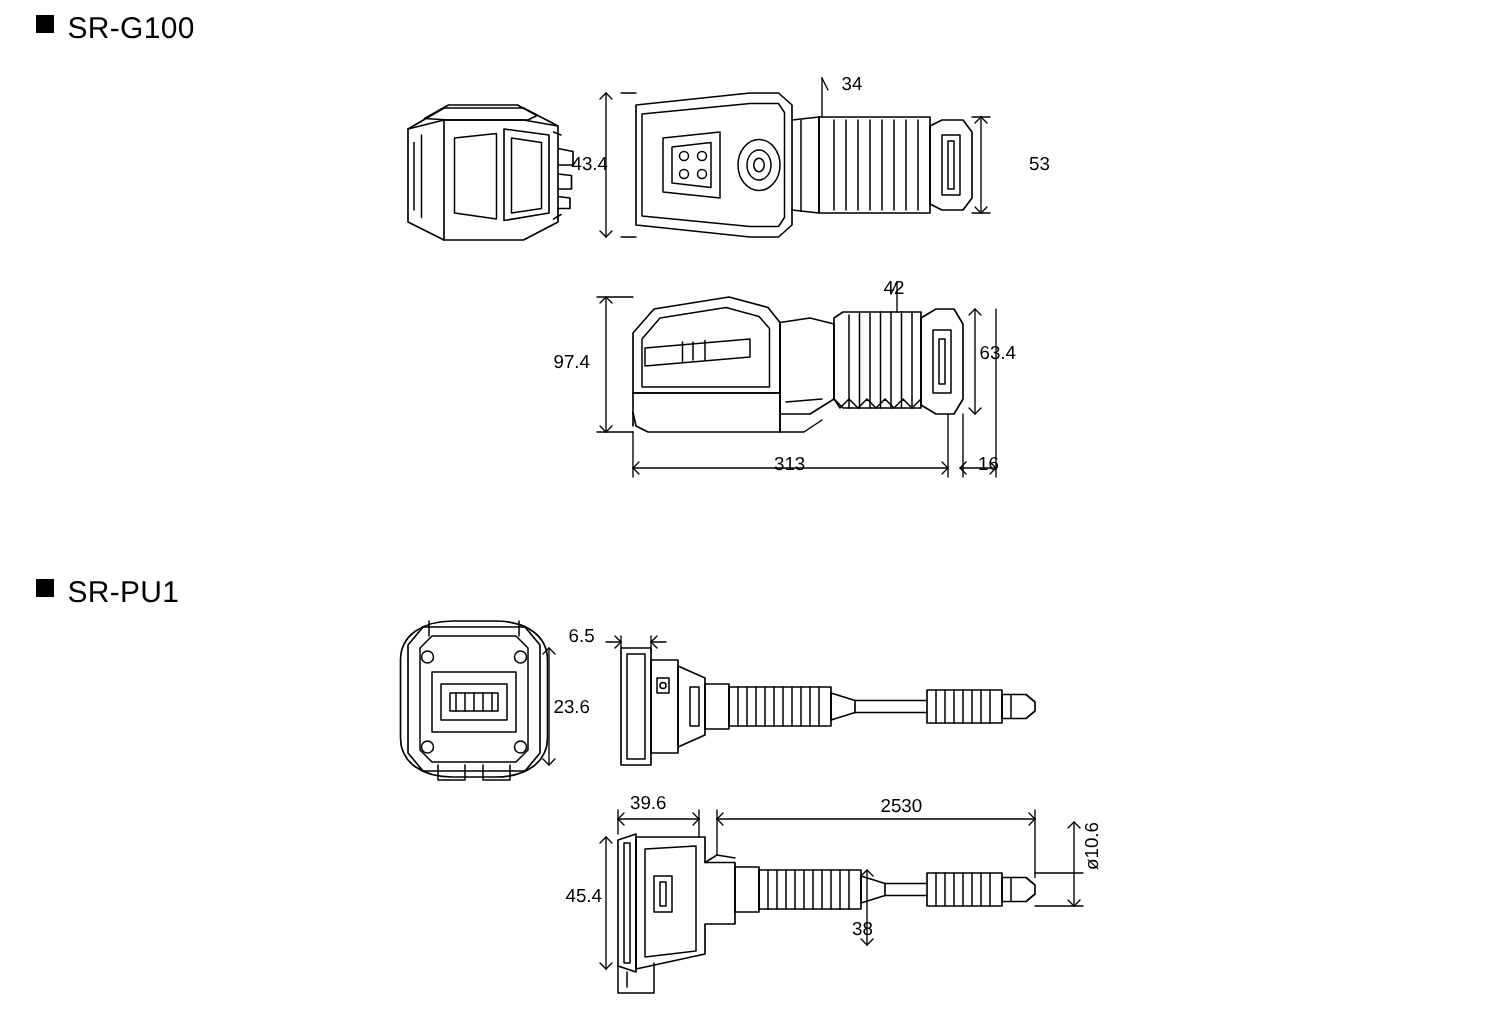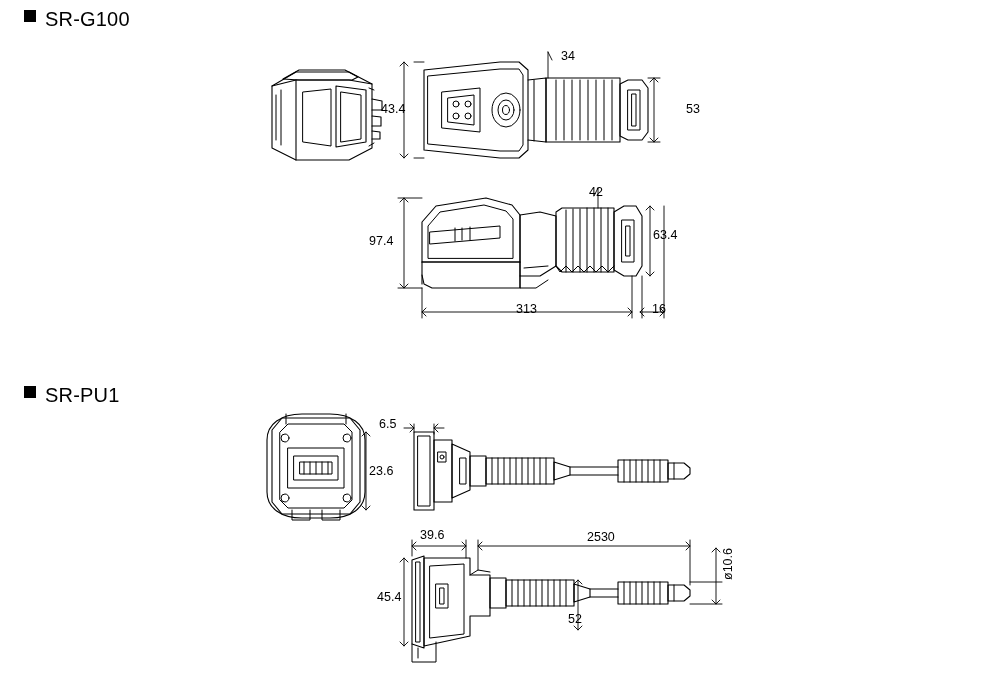--- a/index.html
+++ b/index.html
@@ -369,15 +369,15 @@
   <div class="dim" style="left:516px;top:303px;">313</div>
   <div class="dim" style="left:652px;top:303px;">16</div>
 
   <div class="dim" style="left:379px;top:418px;">6.5</div>
   <div class="dim" style="left:369px;top:465px;">23.6</div>
 
   <div class="dim" style="left:420px;top:529px;">39.6</div>
   <div class="dim" style="left:567px;top:531px;margin-left:20px;">2530</div>
   <div class="dim rot" style="left:722px;top:580px;">ø10.6</div>
   <div class="dim" style="left:377px;top:591px;">45.4</div>
-  <div class="dim" style="left:568px;top:613px;">52</div>
+  <div class="dim" style="left:568px;top:613px;">38</div>
 
 </div>
 
 </body></html>

